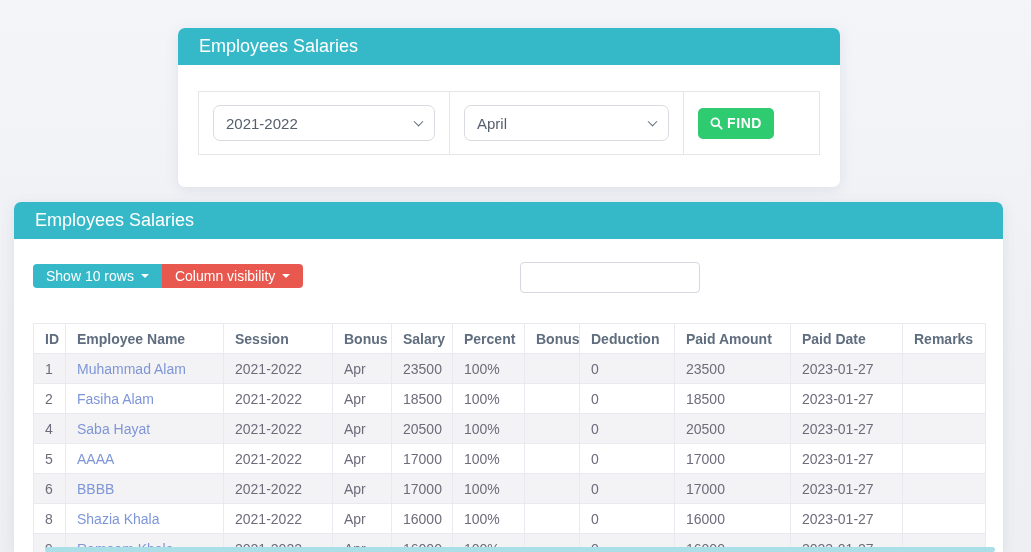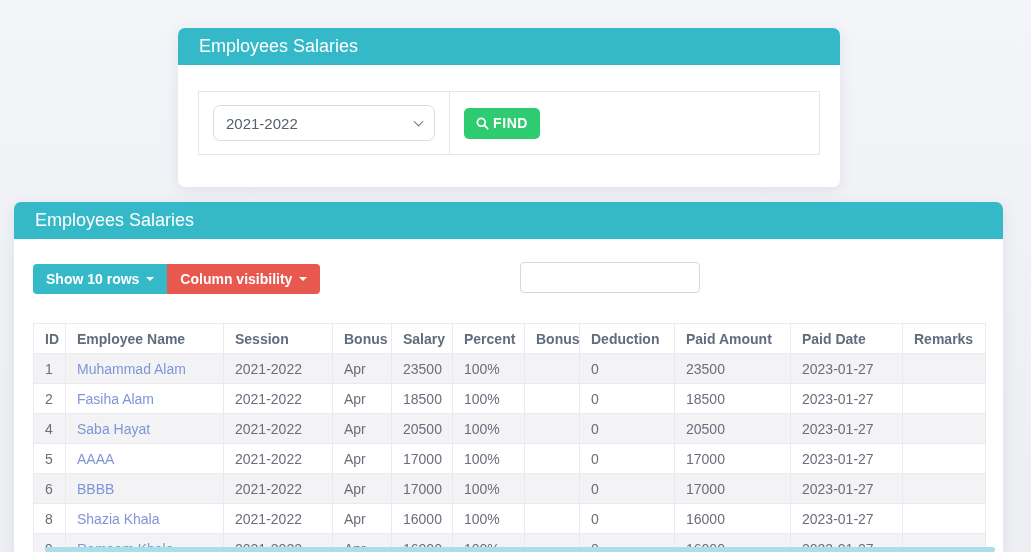--- a/index.html
+++ b/index.html
@@ -43,22 +43,22 @@
     padding:0 12px;font-size:14px;font-weight:700;letter-spacing:.6px;
     display:inline-flex;align-items:center;gap:4px;cursor:pointer;
   }
   .find-btn svg{display:block;}
   
   .table-card{left:14px;top:202px;width:989px;height:350px;border-radius:7px 7px 0 0;}
   .table-body{position:relative;padding:25px 19px 0;}
   .toolbar{position:relative;height:59px;}
   .btn-group{display:inline-flex;border-radius:4px;overflow:hidden;}
   .dt-btn{
-    border:none;height:30px;padding:0 13px;font-size:14px;color:#fff;cursor:pointer;
-    display:inline-flex;align-items:center;white-space:nowrap;font-weight:bold;
+    border:none;height:24px;padding:0 13px;font-size:14px;color:#fff;cursor:pointer;
+    display:inline-flex;align-items:center;white-space:nowrap;
   }
   .dt-btn.teal{background:var(--teal);}
   .dt-btn.red{background:var(--red);}
   .caret{display:inline-block;width:0;height:0;margin-left:7px;
     border-left:4px solid transparent;border-right:4px solid transparent;
     border-top:4px solid #fff;}
   .search-box{position:absolute;left:487px;top:-2px;width:180px;}
   .search-box label{display:block;font-size:13px;color:#6e7a8a;margin-bottom:5px;}
   .search-box input{
     width:180px;height:31px;border:1px solid #d8d6de;border-radius:4px;
@@ -87,20 +87,28 @@
   <section class="card filter-card">
     <header class="card-head">
       <span>Employees Salaries</span>
     </header>
     <div class="filter-body">
       <div class="filter-row">
         <div class="filter-cell cell-session">
           <div class="select-wrap">
             <select>
               <option>2021-2022</option>
+            </select>
+            <span class="chev"></span>
+          </div>
+        </div>
+        <div class="filter-cell cell-month">
+          <div class="select-wrap">
+            <select>
+              <option>April</option>
             </select>
             <span class="chev"></span>
           </div>
         </div>
         <div class="filter-cell cell-find">
           <button class="find-btn">
             <span>
               <svg width="13" height="13" viewBox="0 0 16 16" fill="none">
                 <circle cx="6.5" cy="6.5" r="4.8" stroke="#ffffff" stroke-width="2.2"></circle>
                 <line x1="10.4" y1="10.4" x2="14.4" y2="14.4" stroke="#ffffff" stroke-width="2.2" stroke-linecap="round"></line>

